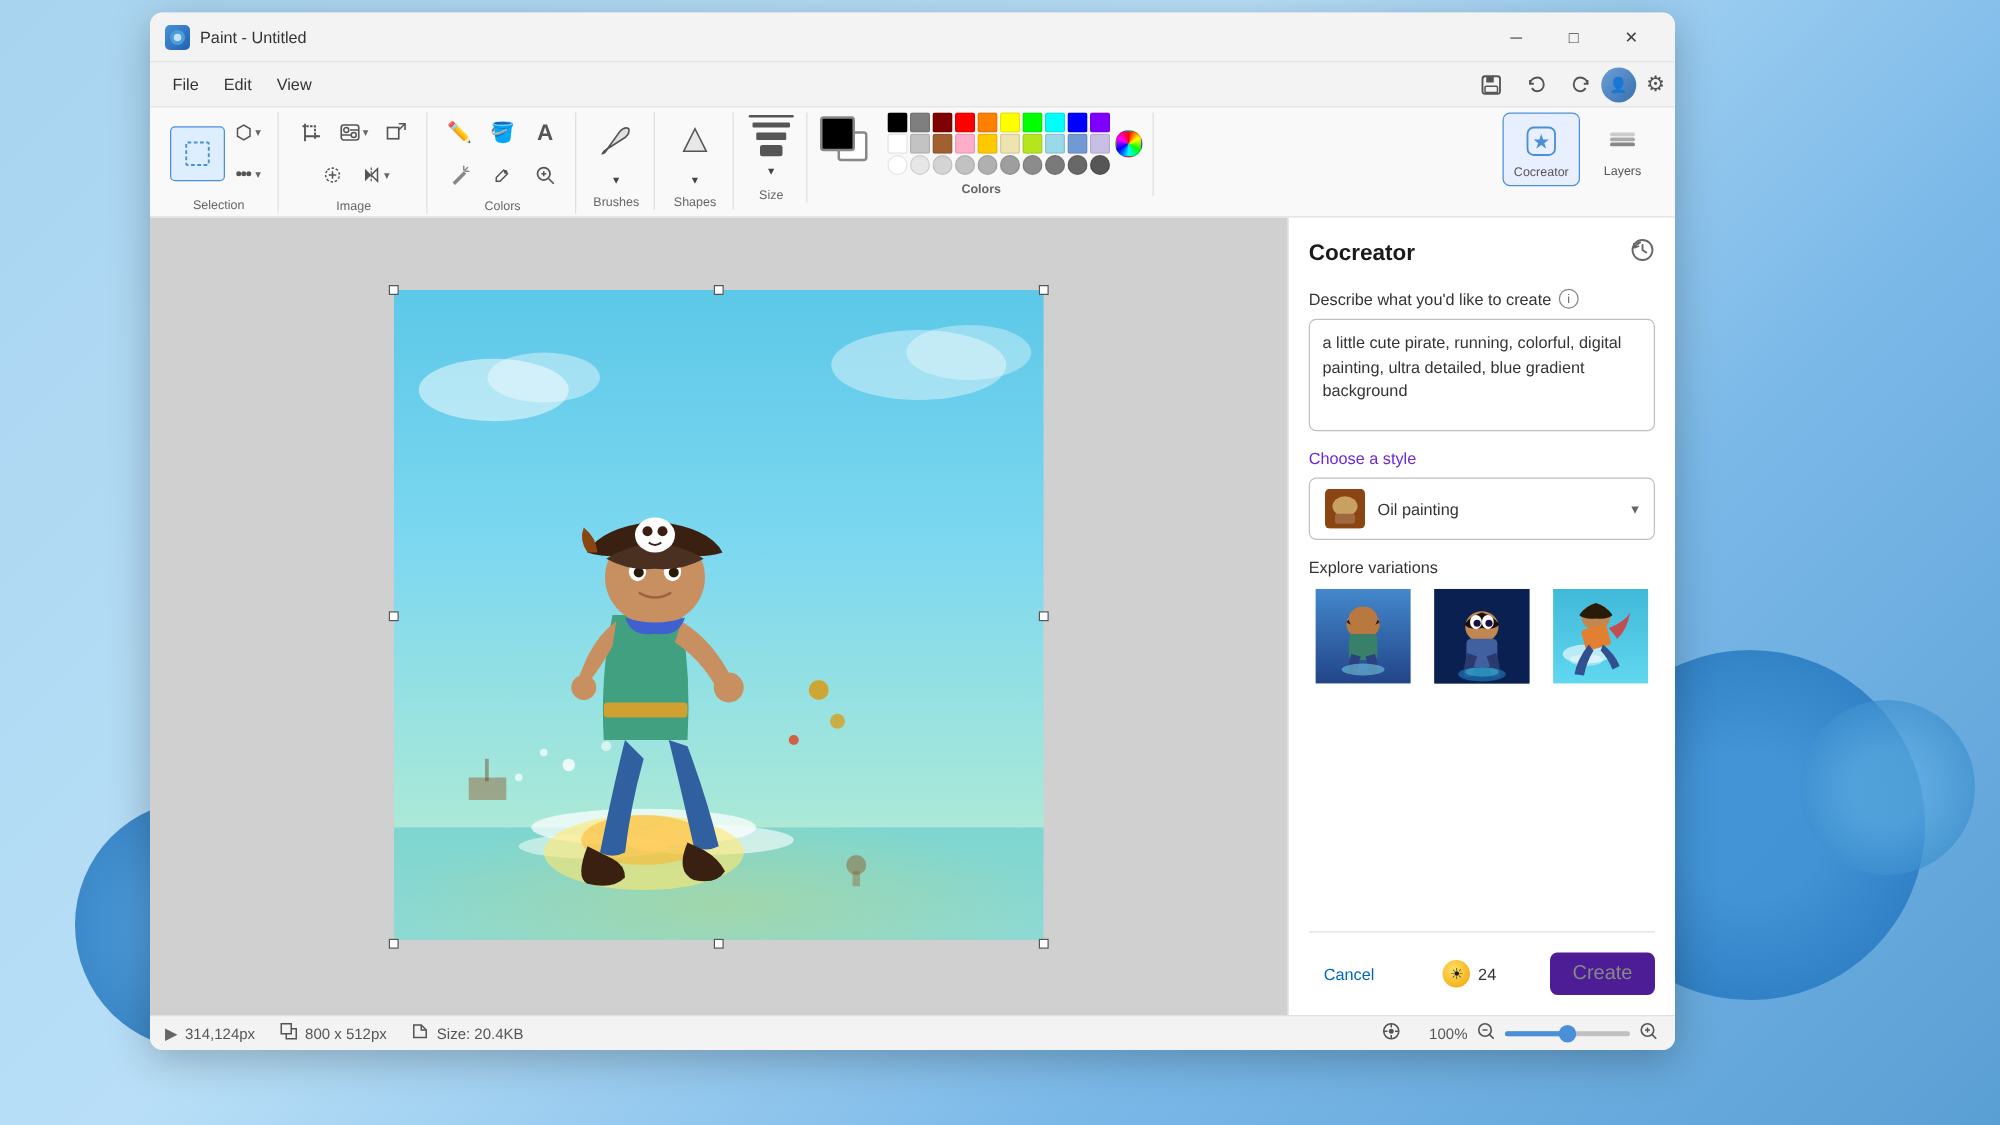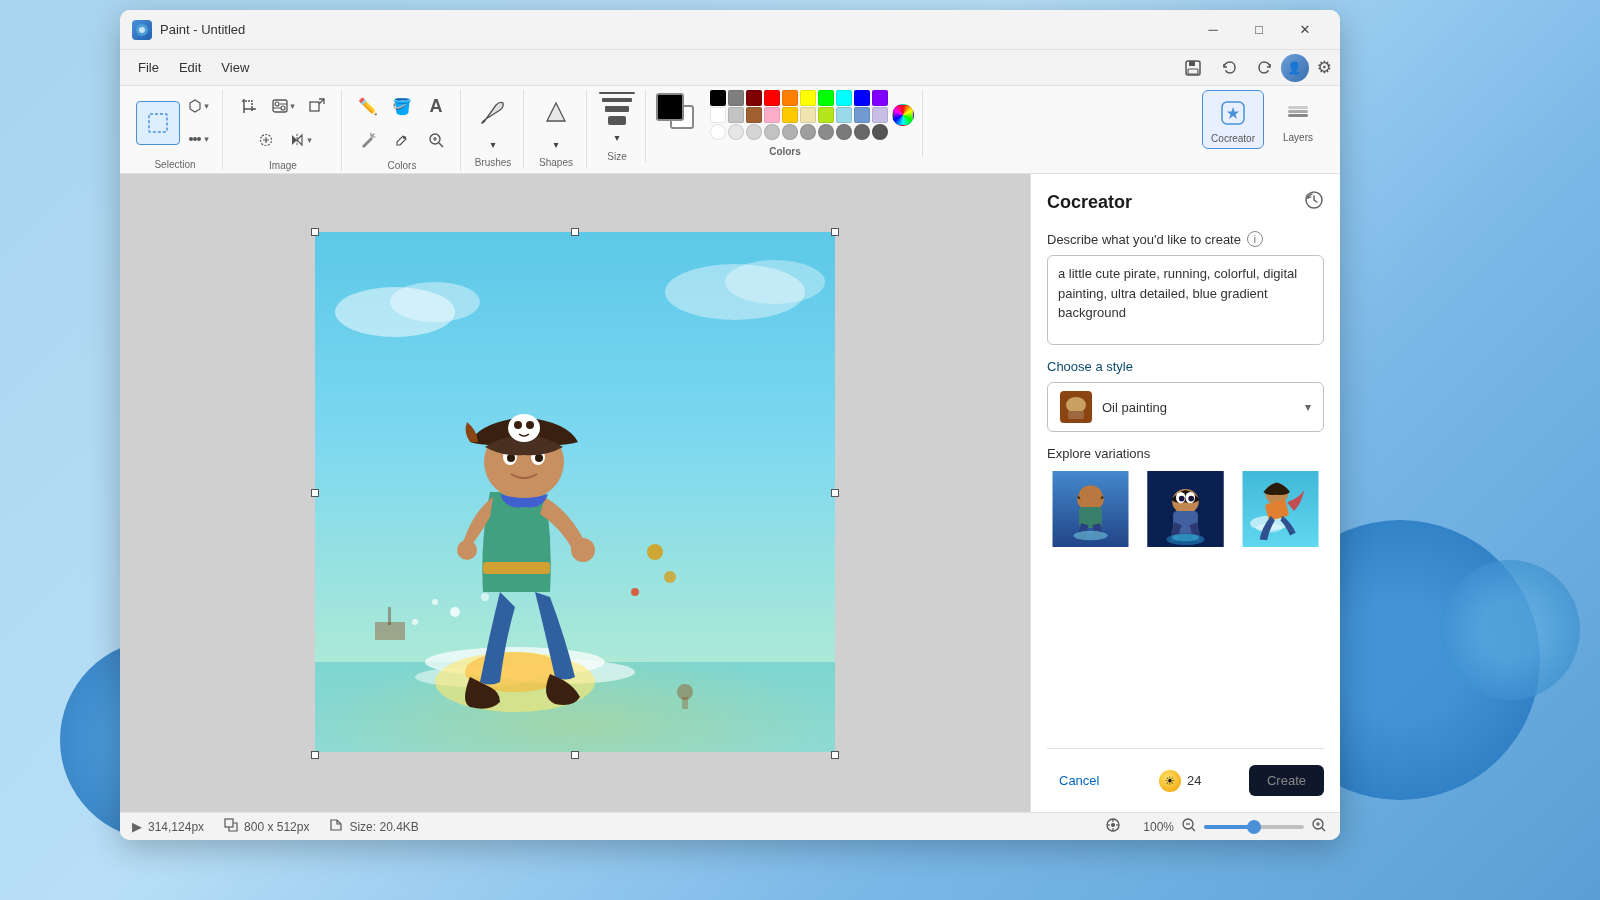--- a/index.html
+++ b/index.html
@@ -427,21 +427,21 @@
       font-family: 'Segoe UI', sans-serif;
       resize: none;
       height: 90px;
       color: #333;
       outline: none;
       line-height: 1.5;
     }
 
     .style-label {
       font-size: 13px;
-      color: #0c4a6e;
+      color: #6d28d9;
       margin: 14px 0 8px 0;
       font-weight: 500;
     }
     .style-dropdown {
       width: 100%;
       border: 1px solid #c0c0c0;
       border-radius: 6px;
       padding: 8px 12px;
       display: flex;
       align-items: center;
@@ -518,26 +518,26 @@
       align-items: center;
       justify-content: center;
       font-size: 12px;
     }
     .credits-count {
       font-size: 13px;
       color: #333;
       font-weight: 400;
     }
     .create-btn {
-      background: #0f172a;
+      background: #4c1d95;
       color: #888;
       border: none;
       border-radius: 6px;
       padding: 8px 18px;
-      font-size: 13px;
+      font-size: 16px;
       cursor: not-allowed;
       font-weight: 500;
     }
 
     
     .status-bar {
       height: 28px;
       background: #f3f3f3;
       border-top: 1px solid #e0e0e0;
       display: flex;

